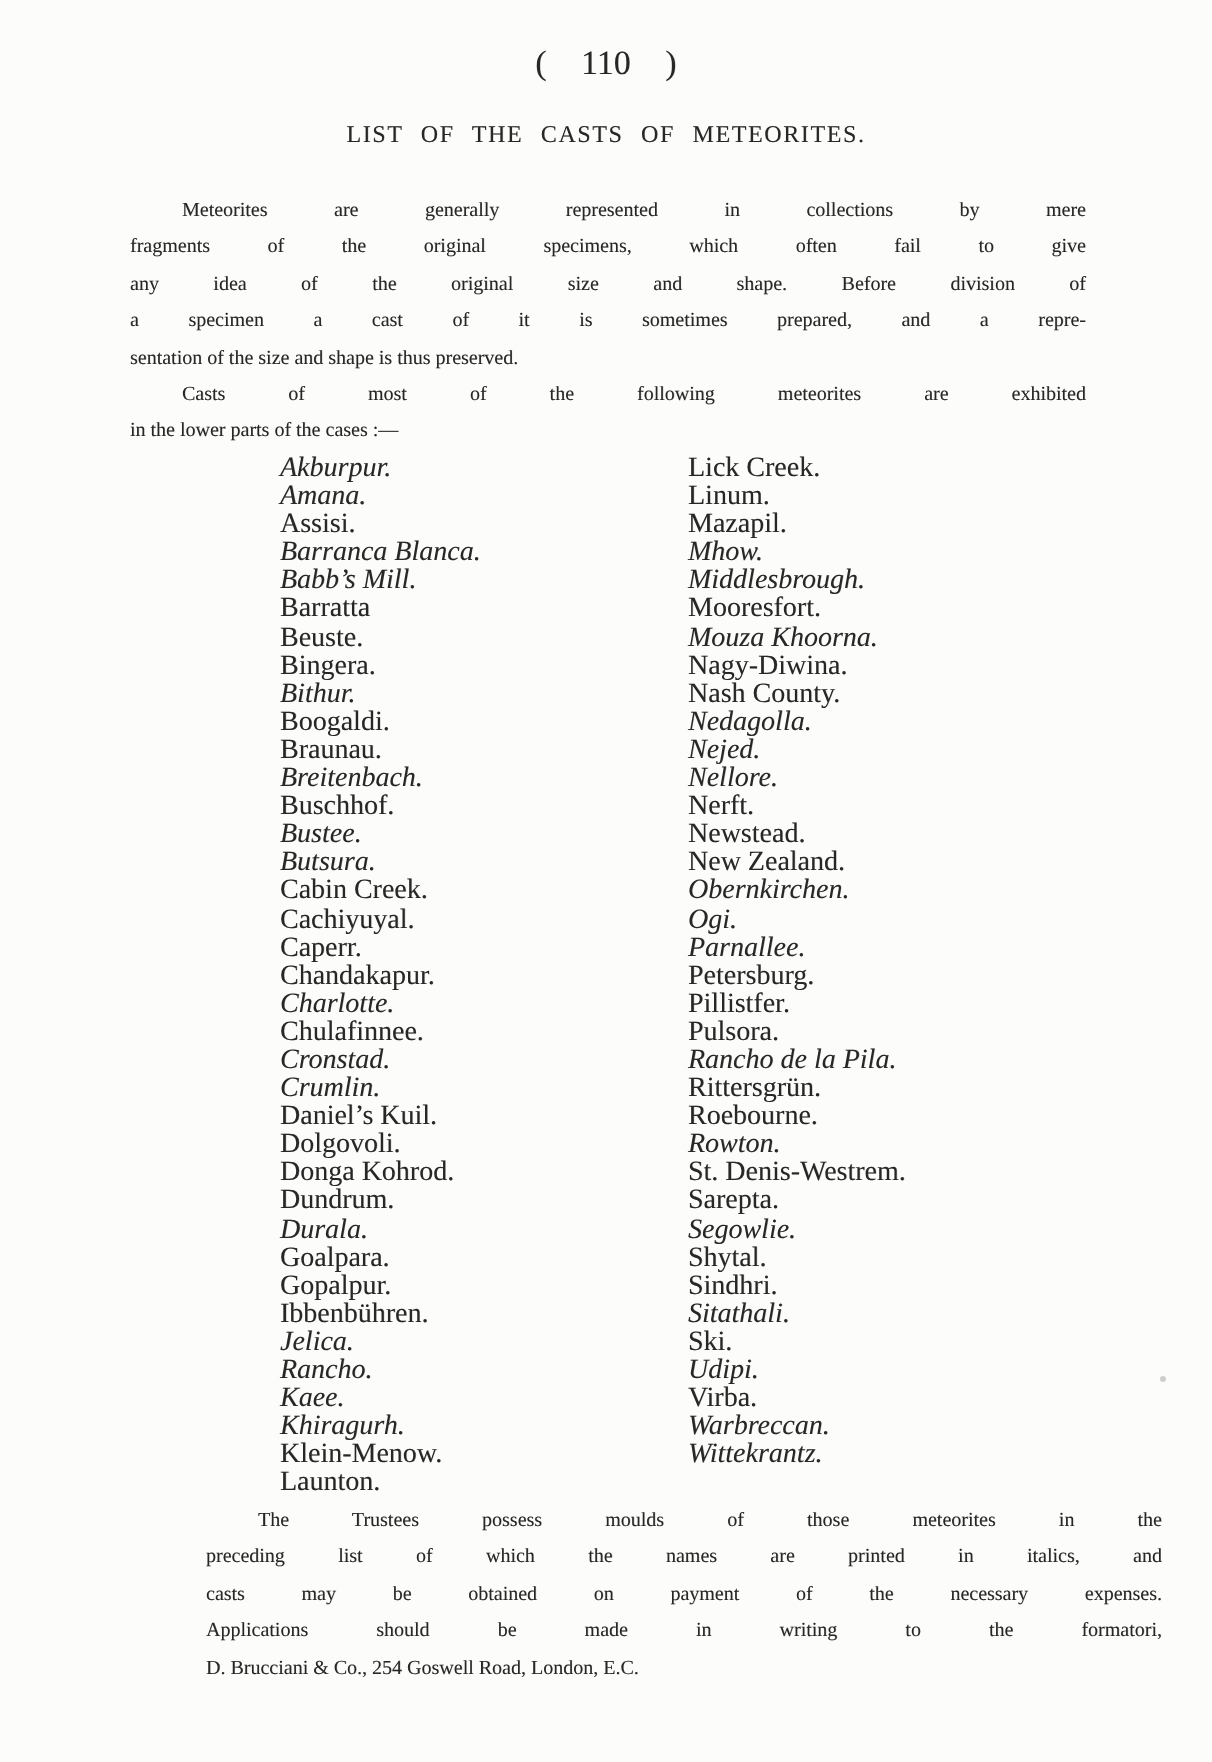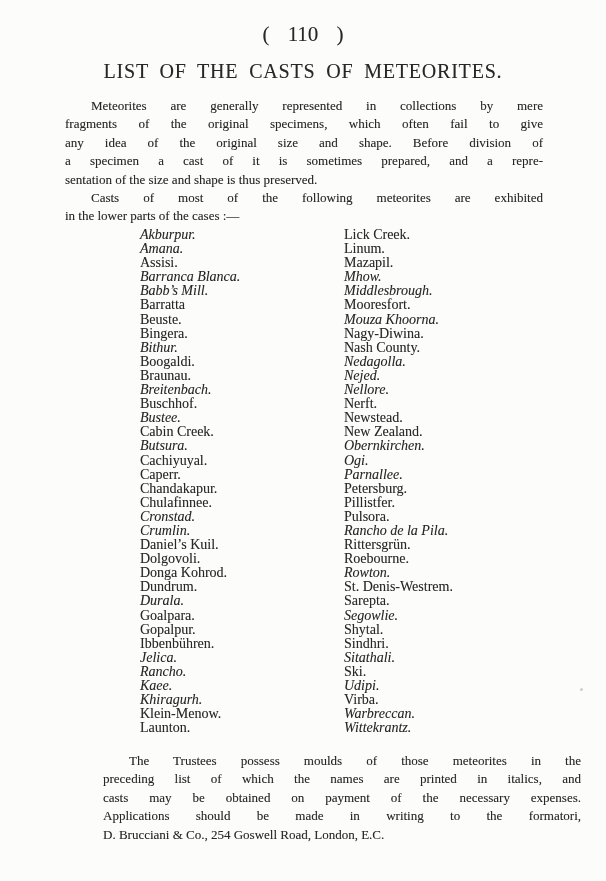--- a/index.html
+++ b/index.html
@@ -9,33 +9,33 @@
     margin:0 auto;
     background:#fcfcfa;
     font-family:"Liberation Serif", serif;
     color:#272727;
     overflow:hidden;
     text-shadow: 0.2px 0.2px 0 rgba(40,40,40,0.30);
   }
   .pagenum {
     position:absolute; top:22px; left:0; right:0;
     text-align:center;
-    font-size:21px;
+    font-size:17px;
     word-spacing:13px;
   }
   .title {
     position:absolute; top:60px; left:0; right:0;
     text-align:center;
-    font-size:20px;
+    font-size:12px;
     letter-spacing:0.8px;
     word-spacing:5px;
   }
   .para {
     position:absolute; left:65px; width:478px;
-    font-size:13px; line-height:18.4px;
+    font-size:10px; line-height:18.4px;
   }
   .intro   { top:97px; }
   .closing { top:752px;margin-left:38px; }
   .pline {
     text-align:justify;
     text-align-last:justify;
   }
   .pline.lastline { text-align-last:left; }
   .pline.indent   { text-indent:26px; }
   .list {
@@ -81,25 +81,26 @@
         <div class="li italic">Babb’s Mill.</div>
         <div class="li">Barratta</div>
         <div class="li">Beuste.</div>
         <div class="li">Bingera.</div>
         <div class="li italic">Bithur.</div>
         <div class="li">Boogaldi.</div>
         <div class="li">Braunau.</div>
         <div class="li italic">Breitenbach.</div>
         <div class="li">Buschhof.</div>
         <div class="li italic">Bustee.</div>
+        <div class="li italic">Butsura.</div>
         <div class="li">Cabin Creek.</div>
-        <div class="li italic">Butsura.</div>
         <div class="li">Cachiyuyal.</div>
         <div class="li">Caperr.</div>
         <div class="li">Chandakapur.</div>
+        <div class="li italic">Charlotte.</div>
         <div class="li">Chulafinnee.</div>
         <div class="li italic">Cronstad.</div>
         <div class="li italic">Crumlin.</div>
         <div class="li">Daniel’s Kuil.</div>
         <div class="li">Dolgovoli.</div>
         <div class="li">Donga Kohrod.</div>
         <div class="li">Dundrum.</div>
         <div class="li italic">Durala.</div>
         <div class="li">Goalpara.</div>
         <div class="li">Gopalpur.</div>

